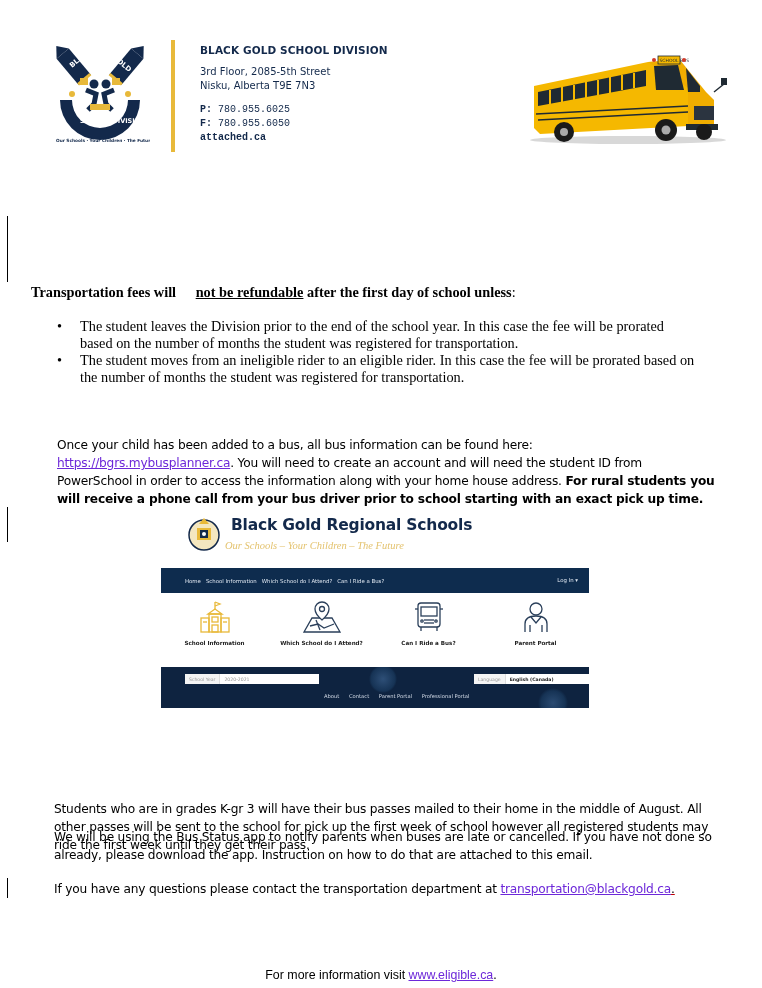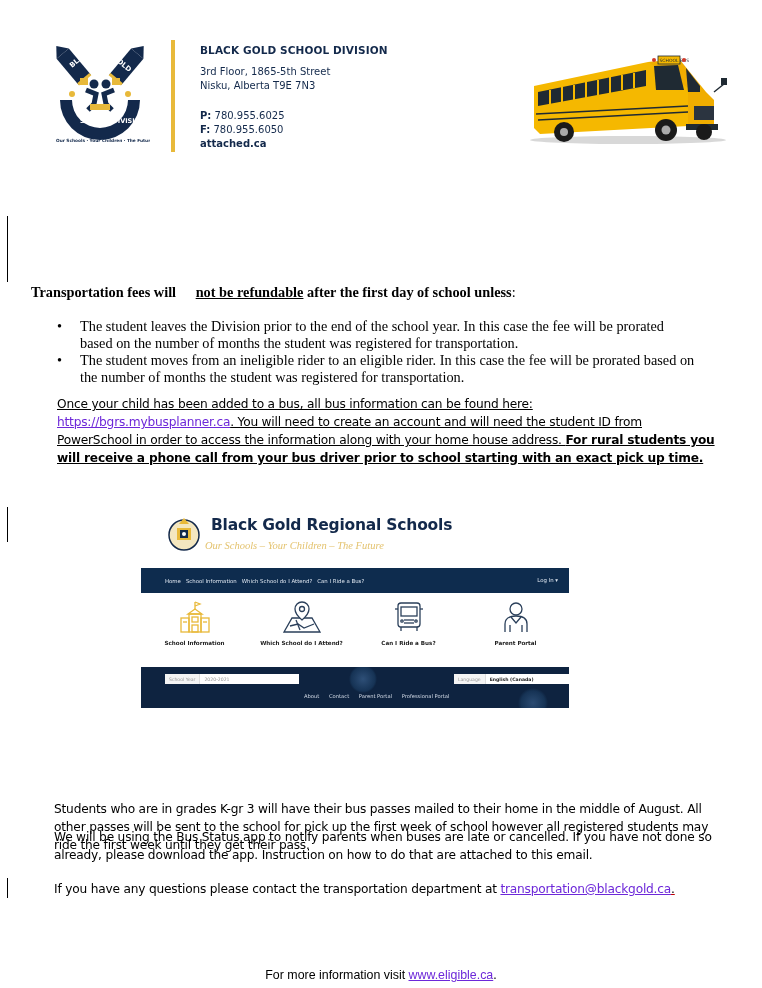--- a/index.html
+++ b/index.html
@@ -5,50 +5,50 @@
   * { box-sizing: border-box; margin: 0; padding: 0; }
   html, body { width: 762px; height: 988px; background: #ffffff; overflow: hidden; }
   body { position: relative; font-family: "Liberation Sans", sans-serif; color: #000; }
 
   
   .logo { position: absolute; left: 50px; top: 38px; width: 100px; height: 112px; }
   .gold-rule { position: absolute; left: 171px; top: 40px; width: 4px; height: 112px; background: #e8b93a; }
   .contact { position: absolute; left: 200px; top: 44px; font-family: "DejaVu Sans", sans-serif; color: #13294b; }
   .contact .org { font-weight: bold; font-size: 10.5px; letter-spacing: 0.1px; }
   .contact .addr { margin-top: 9px; font-size: 10px; line-height: 14px; }
-  .contact .phones { margin-top: 16px; font-size: 10px; line-height: 14px; }
+  .contact .phones { margin-top: 10px; font-size: 10px; line-height: 14px; font-family: Liberation Mono, monospace; }
   .contact b { font-weight: bold; }
   .contact .web { font-weight: bold; font-size: 10px; line-height: 14px; }
   .bus { position: absolute; left: 528px; top: 48px; width: 205px; height: 100px; }
 
   
   .change-bar { position: absolute; left: 7px; width: 1px; background: #000; }
 
   
   .serif { font-family: "Liberation Serif", serif; font-size: 14.3px; line-height: 17px; }
   .fees-heading { position: absolute; left: 31px; top: 284px; font-weight: bold; }
   .fees-heading u { text-decoration: underline; margin-left: 16px; }
   .fees-heading .colon { font-weight: normal; }
   .bullets { position: absolute; left: 57px; top: 318px; width: 640px; list-style: none; }
   .bullets li { position: relative; padding-left: 23px; }
   .bullets li .dot { position: absolute; left: 0; top: 0; }
 
   
   .sans { font-family: "DejaVu Sans", sans-serif; font-size: 12.2px; line-height: 18px; letter-spacing: -0.2px; }
   .para { position: absolute; left: 57px; width: 660px; }
-  .p-bus { top: 395px; text-decoration: underline; }
+  .p-bus { top: 436px; }
   .p-passes { top: 800px; left: 54px; }
   .p-app { top: 828px; left: 54px; }
   .p-questions { top: 880px; left: 54px; }
   a.link { color: #6d28d9; text-decoration: underline; }
   .bold { font-weight: bold; }
   .red-dot { color: #000; text-decoration: underline; text-decoration-color: #c00000; }
 
   
-  .shot { position: absolute; left: 141px; top: 510px; width: 428px; height: 198px; background: #fff; }
+  .shot { position: absolute; left: 161px; top: 510px; width: 428px; height: 198px; background: #fff; }
   .shot-header { position: relative; height: 56px; }
   .shot-logo { position: absolute; left: 26px; top: 6px; width: 34px; height: 36px; }
   .shot-title { position: absolute; left: 70px; top: 6px; font-family: "DejaVu Sans", sans-serif; font-weight: bold; font-size: 15.5px; color: #13294b; letter-spacing: -0.2px; }
   .shot-tagline { position: absolute; left: 64px; top: 30px; font-family: Liberation Serif, serif; font-style: italic; font-size: 10.5px; color: #e4c36f; }
   .shot-nav { position: absolute; left: 0; top: 58px; width: 428px; height: 25px; background: #0e2c4e; display: flex; align-items: center; padding-left: 24px; font-family: "DejaVu Sans", sans-serif; font-size: 5.4px; color: #dfe7f1; }
   .shot-nav span { margin-right: 5px; }
   .shot-nav .login { position: absolute; right: 6px; top: 9px; }
   .tiles { position: absolute; left: 0; top: 88px; width: 428px; height: 65px; display: flex; justify-content: space-around; }
   .tile { width: 100px; text-align: center; position: relative; }
   .tile svg { display: block; margin: 2px auto 0; }
@@ -101,21 +101,21 @@
     <text x="30" y="85" font-size="6.5" fill="#fff" font-weight="bold" font-family="DejaVu Sans, sans-serif">SCHOOL DIVISION</text>
     <text x="6" y="104" font-size="4.3" fill="#13294b" font-weight="bold" font-family="DejaVu Sans, sans-serif">Our Schools · Your Children · The Future</text>
   </svg>
 </div>
 
 <div class="gold-rule"></div>
 
 <div class="contact">
   <div class="org">BLACK GOLD SCHOOL DIVISION</div>
   <div class="addr">
-    <div>3rd Floor, 1865-5th Street</div>
+    <div>3rd Floor, 2085-5th Street</div>
     <div>Nisku, Alberta T9E 7N3</div>
   </div>
   <div class="phones">
     <div><b>P:</b> <span>780.955.6025</span></div>
     <div><b>F:</b> <span>780.955.6050</span></div>
     <div class="web">attached.ca</div>
   </div>
 </div>
 
 <div class="bus">

